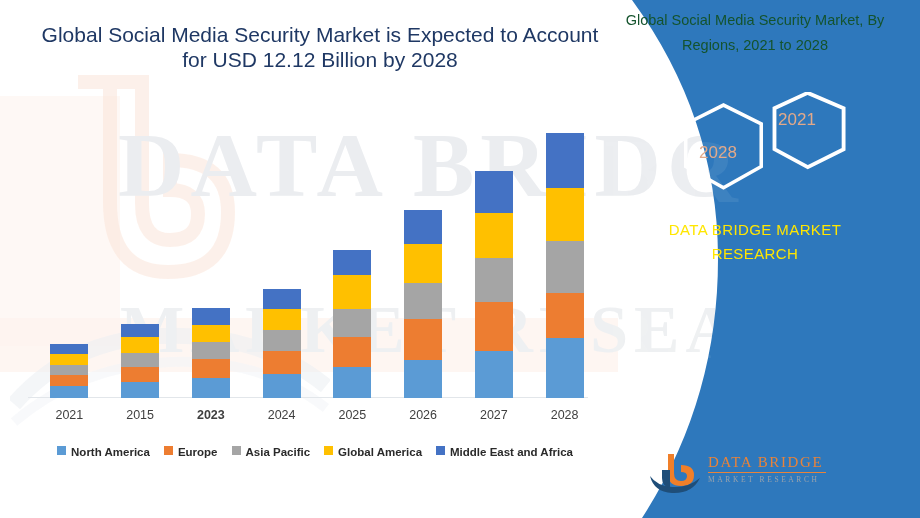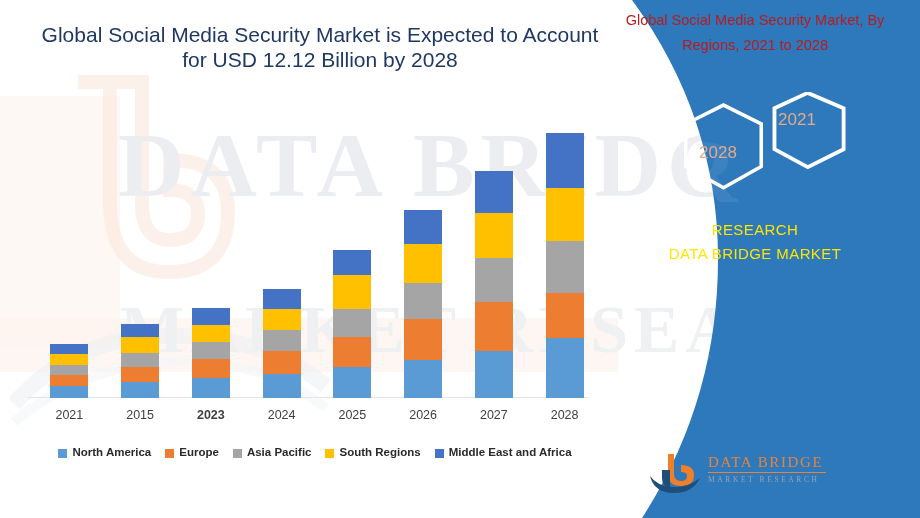--- a/index.html
+++ b/index.html
@@ -22,27 +22,27 @@
   .plot{position:absolute;left:34px;top:110px;width:566px;height:288px;}
   .axis-line{position:absolute;left:28px;top:397px;width:560px;height:1px;background:#e2e6ea;}
   .bar{position:absolute;bottom:0;width:38px;display:flex;flex-direction:column-reverse;}
   .seg{width:100%;}
   .xlabels{position:absolute;left:34px;top:403px;width:566px;height:24px;}
   .xlab{position:absolute;width:60px;text-align:center;font-size:12.5px;color:#3f3f3f;top:5px;}
 
   
   .legend{position:absolute;left:30px;top:441px;width:570px;height:22px;display:flex;
     align-items:center;justify-content:center;gap:14px;}
-  .lg-item{display:flex;align-items:flex-end;gap:5px;}
+  .lg-item{display:flex;align-items:flex-start;gap:5px;}
   .lg-sw{width:9px;height:9px;display:inline-block;}
   .lg-tx{font-size:11.5px;color:#2a2a2a;font-weight:700;white-space:nowrap;}
 
   
   .panel{position:absolute;right:0;top:0;width:330px;height:518px;}
-  .panel-title{position:absolute;left:18px;top:8px;width:294px;text-align:center;color:#b91c1c;
+  .panel-title{position:absolute;left:18px;top:8px;width:294px;text-align:center;color:#14532d;
     font-size:14.5px;line-height:25px;}
   .hexwrap{position:absolute;left:36px;top:92px;width:260px;height:110px;}
   .brand{position:absolute;left:30px;top:218px;width:270px;text-align:center;color:#ffe600;
     font-size:15px;line-height:24px;letter-spacing:.4px;}
   .panel-wm{position:absolute;color:#ffffff;opacity:.07;font-family:"Liberation Serif",serif;
     font-weight:700;white-space:nowrap;}
   .pwm1{left:14px;top:118px;font-size:92px;letter-spacing:6px;}
   .pwm2{left:16px;top:296px;font-size:68px;letter-spacing:6px;text-align:right;}
 
   
@@ -154,21 +154,21 @@
       <div class="lg-item">
         <span class="lg-sw" style="background: rgb(237, 125, 49);"></span>
         <span class="lg-tx">Europe</span>
       </div>
       <div class="lg-item">
         <span class="lg-sw" style="background: rgb(165, 165, 165);"></span>
         <span class="lg-tx">Asia Pacific</span>
       </div>
       <div class="lg-item">
         <span class="lg-sw" style="background: rgb(255, 192, 0);"></span>
-        <span class="lg-tx">South Regions</span>
+        <span class="lg-tx">Global America</span>
       </div>
       <div class="lg-item">
         <span class="lg-sw" style="background: rgb(68, 114, 196);"></span>
         <span class="lg-tx">Middle East and Africa</span>
       </div>
     </div>
 
   <div class="panel">
     <svg width="330" height="518" viewBox="0 0 330 518" style="position:absolute;left:0;top:0;">
       <path d="M42 0 L330 0 L330 518 L52 518 Q128 400 128 259 Q128 118 42 0 Z" fill="#2E78BC"></path>
@@ -186,22 +186,22 @@
         </g>
         <g stroke="#ffffff" stroke-width="3" fill="none">
           <path d="M60 28 L92 12 L124 28 L124 64 L92 82 L60 64 Z" transform="translate(-4,6) scale(1.18) translate(-6,-6)"></path>
         </g>
         <text x="171" y="33" font-family="Liberation Sans, sans-serif" font-size="17" fill="#e2a98a" text-anchor="middle">2021</text>
         <text x="92" y="66" font-family="Liberation Sans, sans-serif" font-size="17" fill="#e2a98a" text-anchor="middle">2028</text>
       </svg>
     </div>
 
     <div class="brand">
+      <div>DATA BRIDGE MARKET</div>
       <div>RESEARCH</div>
-      <div>DATA BRIDGE MARKET</div>
     </div>
   </div>
 
   <div class="logo">
     <svg width="56" height="44" viewBox="0 0 56 44" style="position:absolute;left:0;top:0;">
       <path d="M8 2 L20 2 L20 22 Q20 34 33 34 Q46 34 46 23 Q46 13 33 13 L33 20 Q39 20 39 24 Q39 29 33 29 Q26 29 26 21 L26 2 Z" fill="#F07F29"></path>
       <path d="M2 24 Q6 40 24 41 Q44 42 52 26 Q40 36 24 35 Q9 34 2 24 Z" fill="#1F4E79"></path>
       <path d="M14 18 L22 18 L22 36 Q14 34 14 26 Z" fill="#1F4E79"></path>
     </svg>
     <div class="logo-txt">

